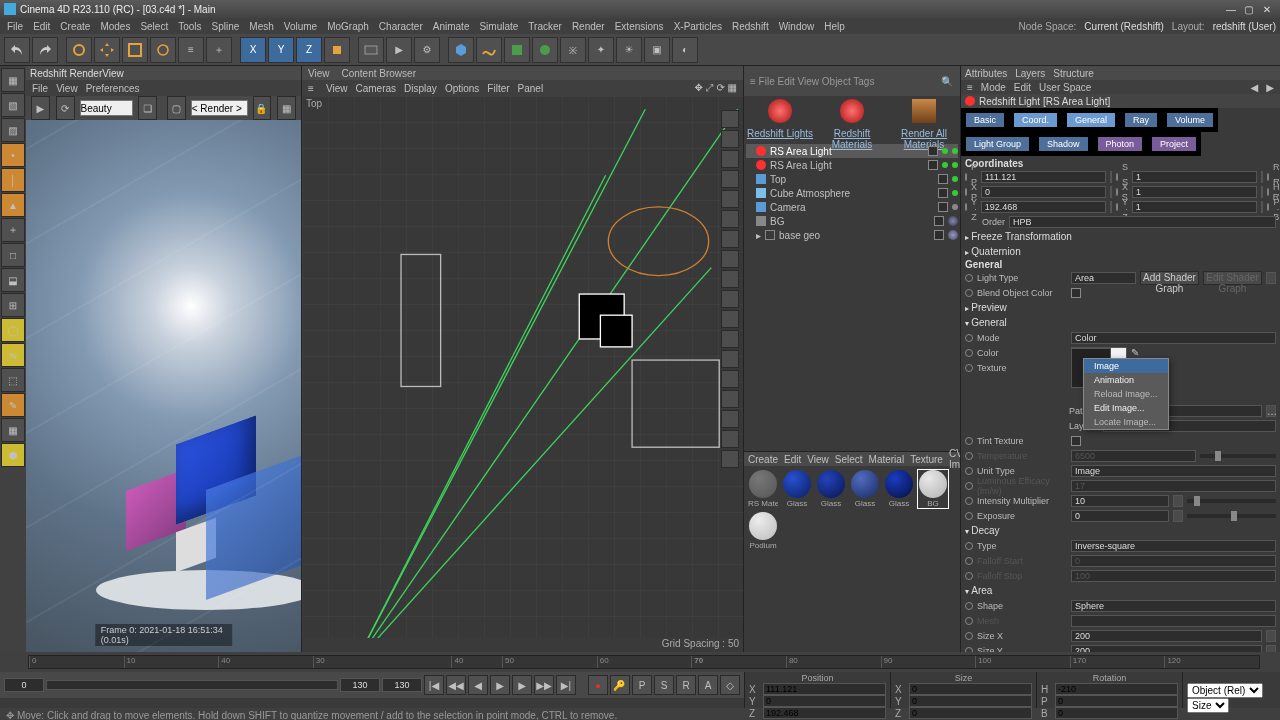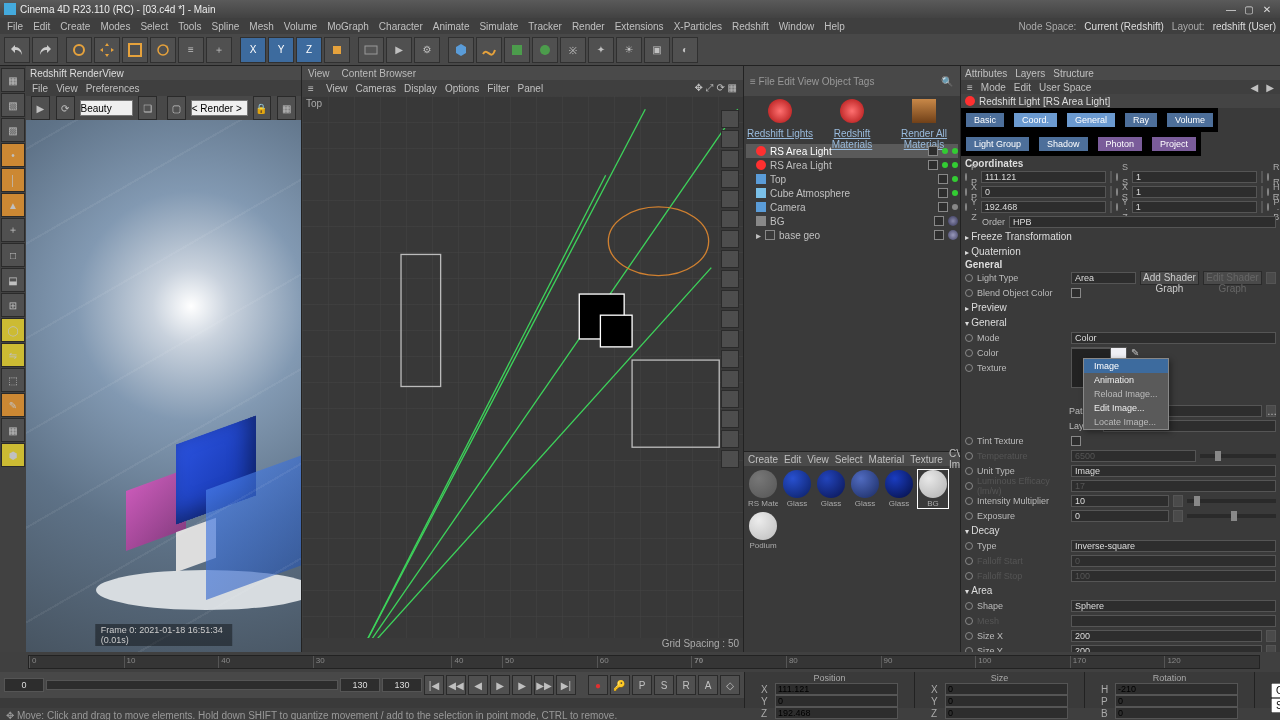--- a/index.html
+++ b/index.html
@@ -93,21 +93,21 @@
 .ctx-item.en { color:#eee; cursor:pointer;}
 
 .footer { position:absolute; left:0; right:0; bottom:0; height:68px; background:#3a3a3a; }
 .timeline { height:20px; background:#404040; display:flex; align-items:center; position:relative;}
 .tl-ruler { flex:1; height:14px; background:#353535; border:1px solid #222; position:relative; overflow:hidden;}
 .tl-tick { position:absolute; top:0; color:#888; font-size:8px; border-left:1px solid #555; height:100%; padding-left:2px;}
 .transport { height:26px; background:#484848; display:flex; align-items:center; padding:0 4px; gap:2px;}
 .t-field { width:40px; height:14px; background:#2d2d2d; border:1px solid #555; color:#ddd; text-align:center; font-size:9px;}
 .t-btn { width:20px; height:20px; background:#505050; border:1px solid #2a2a2a; display:flex;align-items:center;justify-content:center; cursor:pointer;}
 .coord-bar { height:36px; display:flex;}
-.coord-col { flex:1; border-left:1px solid #222; padding:1px 16px;}
+.coord-col { flex:1; border-left:1px solid #222; padding:1px 4px;}
 .coord-col .hd { text-align:center; color:#aaa; font-size:9px;}
 .coord-col .rw { display:flex; gap:4px; align-items:center; height:12px;}
 .coord-col .rw .l { width:10px; color:#aaa;}
 .coord-col .rw .v { flex:1; background:#2d2d2d; border:1px solid #555; font-size:9px; padding:0 2px;}
 .statusbar { height:15px; background:#3f3f3f; color:#999; padding:1px 6px; font-size:9px; display:flex; align-items:center;}
 
 select.fld { appearance:none; }
 .chk { width:10px; height:10px; border:1px solid #888; background:#2d2d2d; display:inline-block;}
 .slider { flex:1; height:4px; background:#2a2a2a; position:relative;}
 .slider .knob { position:absolute; width:6px; height:10px; background:#888; top:-3px;}

